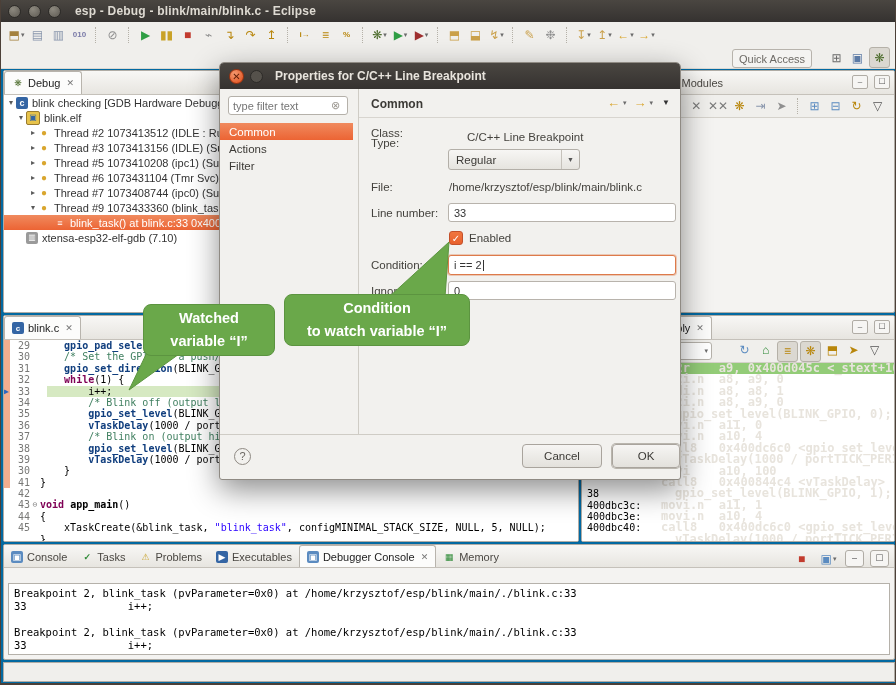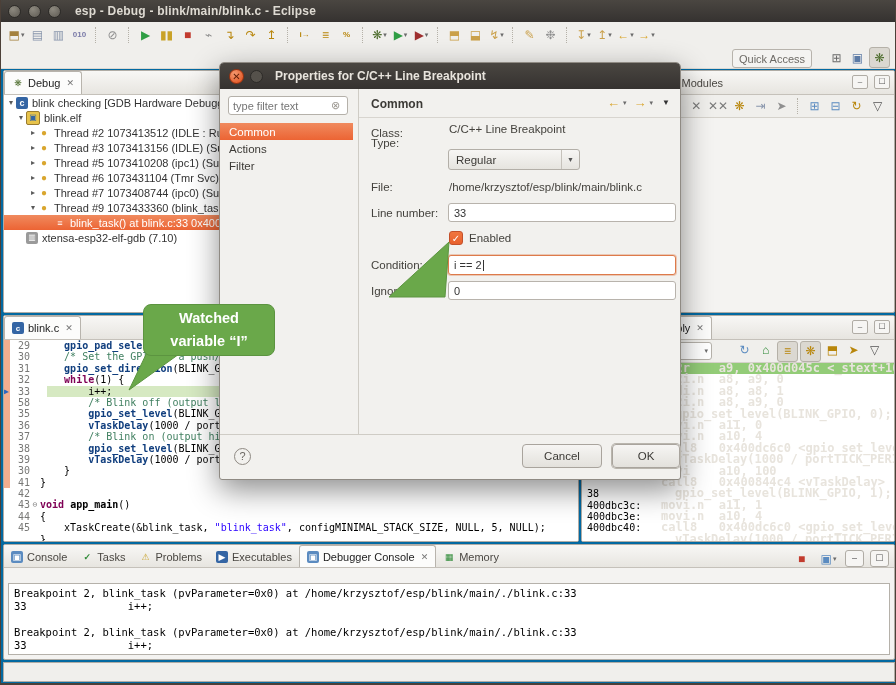--- a/index.html
+++ b/index.html
@@ -382,21 +382,21 @@
       </span>
     </div>
     <div class="ed-body">
       <div class="changebar" style="top:0;height:148px;"></div>
       <div id="editor-lines">
           <div class="ed-line"><span class="lnum">29</span><span class="fold"></span><span class="code"><span>    </span><span class="c-fn">gpio_pad_select_gpio</span><span>(BLINK_GPIO);</span></span></div>
           <div class="ed-line"><span class="lnum">30</span><span class="fold"></span><span class="code"><span>    </span><span class="c-com">/* Set the GPIO as a push/pull output */</span></span></div>
           <div class="ed-line"><span class="lnum">31</span><span class="fold"></span><span class="code"><span>    </span><span class="c-fn">gpio_set_direction</span><span>(BLINK_GPIO, GPIO_MODE_OUTPUT);</span></span></div>
           <div class="ed-line"><span class="lnum">32</span><span class="fold"></span><span class="code"><span>    </span><span class="c-kw">while</span><span>(1) {</span></span></div>
           <div class="ed-line cur"><span class="lnum">33</span><span class="fold"></span><span class="bp">▶</span><span class="code"><span>        i++;</span></span></div>
-          <div class="ed-line"><span class="lnum">58</span><span class="fold"></span><span class="code"><span>        </span><span class="c-com">/* Blink off (output low) */</span></span></div>
+          <div class="ed-line"><span class="lnum">34</span><span class="fold"></span><span class="code"><span>        </span><span class="c-com">/* Blink off (output low) */</span></span></div>
           <div class="ed-line"><span class="lnum">35</span><span class="fold"></span><span class="code"><span>        </span><span class="c-fn">gpio_set_level</span><span>(BLINK_GPIO, 0);</span></span></div>
           <div class="ed-line"><span class="lnum">36</span><span class="fold"></span><span class="code"><span>        </span><span class="c-fn">vTaskDelay</span><span>(1000 / portTICK_PERIOD_MS);</span></span></div>
           <div class="ed-line"><span class="lnum">37</span><span class="fold"></span><span class="code"><span>        </span><span class="c-com">/* Blink on (output high) */</span></span></div>
           <div class="ed-line"><span class="lnum">38</span><span class="fold"></span><span class="code"><span>        </span><span class="c-fn">gpio_set_level</span><span>(BLINK_GPIO, 1);</span></span></div>
           <div class="ed-line"><span class="lnum">39</span><span class="fold"></span><span class="code"><span>        </span><span class="c-fn">vTaskDelay</span><span>(1000 / portTICK_PERIOD_MS);</span></span></div>
           <div class="ed-line"><span class="lnum">30</span><span class="fold"></span><span class="code"><span>    }</span></span></div>
           <div class="ed-line"><span class="lnum">41</span><span class="fold"></span><span class="code"><span>}</span></span></div>
           <div class="ed-line"><span class="lnum">42</span><span class="fold"></span><span class="code"><span></span></span></div>
           <div class="ed-line"><span class="lnum">43</span><span class="fold">⊖</span><span class="code"><span class="c-kw">void</span><span> </span><span class="c-fnb">app_main</span><span>()</span></span></div>
           <div class="ed-line"><span class="lnum">44</span><span class="fold"></span><span class="code"><span>{</span></span></div>
@@ -537,21 +537,21 @@
       <span class="dnavicons">
         <span class="goldarrow">←</span>
           <span class="caret">▾</span>
         <span class="goldarrow" style="margin-left:5px;">→</span>
           <span class="caret">▾</span>
         <span style="font-size:8px;color:#333;margin-left:7px;">▼</span>
       </span>
       <div class="dhr"></div>
 
       <span class="frow" style="top:38px;">Class:</span>
-      <span class="fval" style="top:34px;">C/C++ Line Breakpoint</span>
+      <span class="fval" style="top:42px;margin-left:18px;">C/C++ Line Breakpoint</span>
 
       <span class="frow" style="top:48px;">Type:</span>
       <span class="dcombo" style="top:60px;">
         <span class="lbl">Regular</span>
         <span class="dd">▼</span>
       </span>
 
       <span class="frow" style="top:92px;">File:</span>
       <span class="fval" style="top:92px;">/home/krzysztof/esp/blink/main/blink.c</span>
 
@@ -583,14 +583,18 @@
 
   <svg id="tails" width="896" height="685">
     <polygon points="150,344 192,344 128,390" fill="#6aa84a" stroke="#5c9440" stroke-width="1"></polygon>
     <polygon points="388,297 444,297 448,242" fill="#6aa84a" stroke="#5c9440" stroke-width="1"></polygon>
   </svg>
 
   <div class="callout" style="left:142px;top:304px;width:132px;height:52px;">
     <div>Watched</div>
     <div>variable “I”</div>
   </div>
+  <div class="callout" style="left:283px;top:294px;width:186px;height:52px;">
+    <div>Condition</div>
+    <div>to watch variable “I”</div>
+  </div>
 
 </div>
 
 </body></html>

